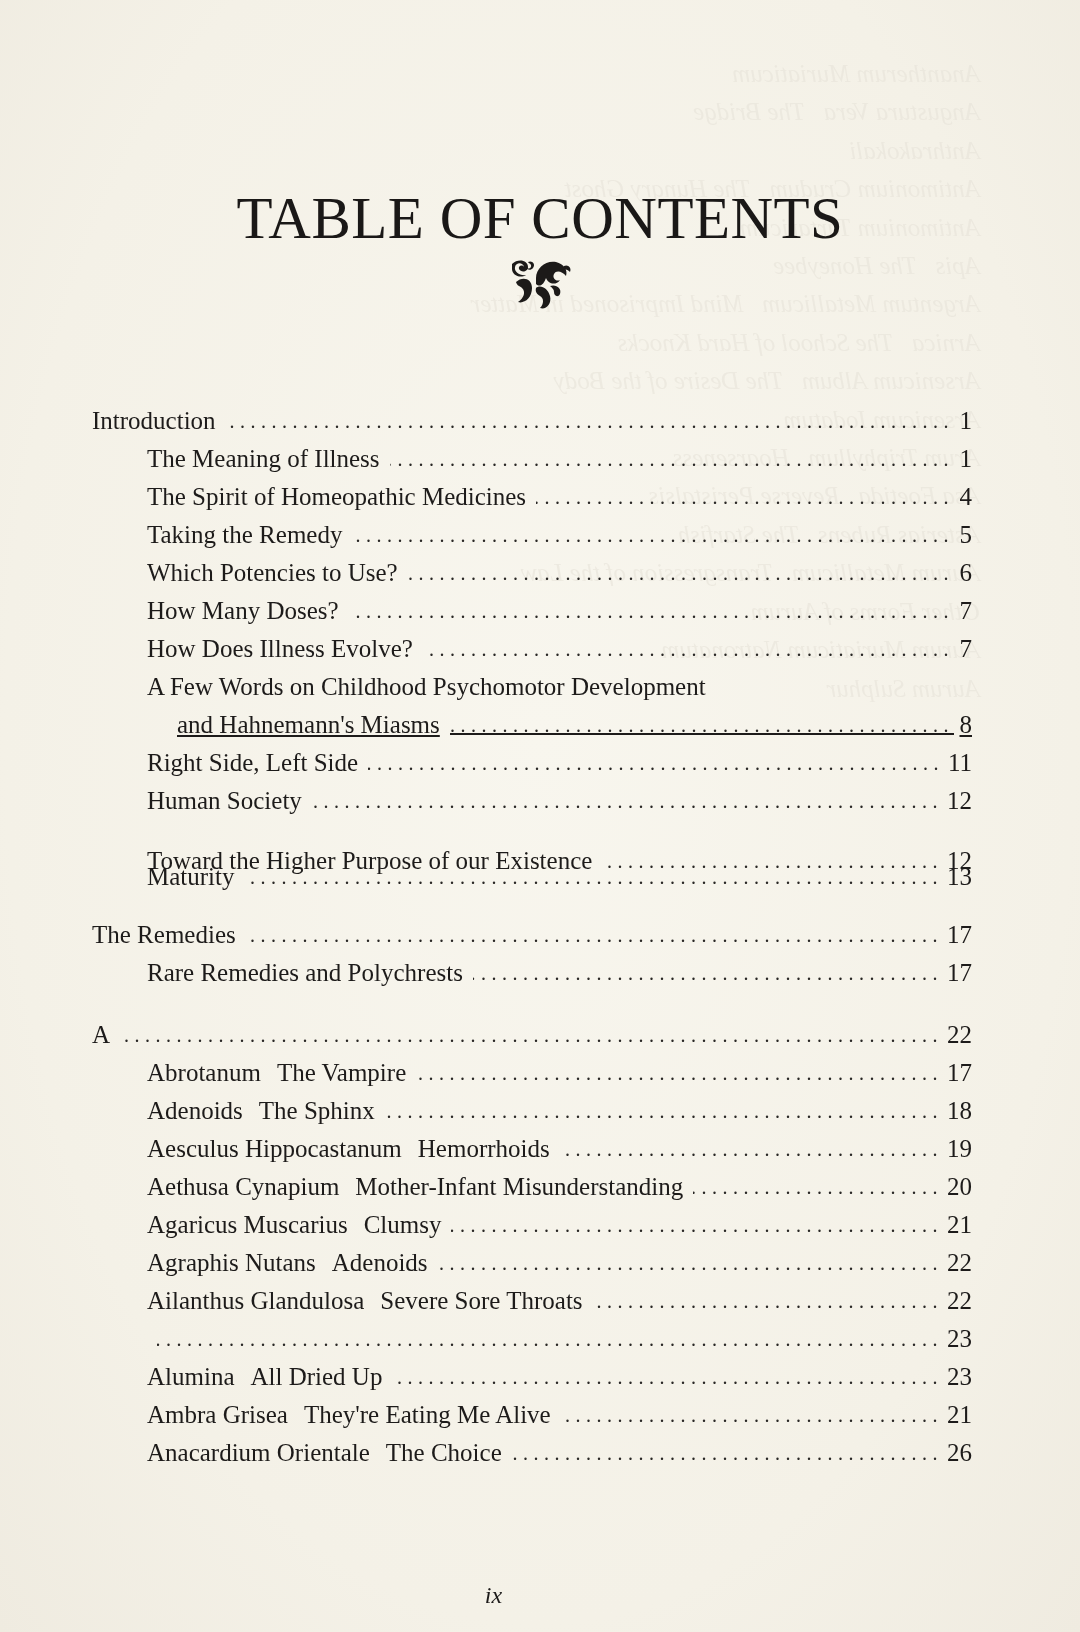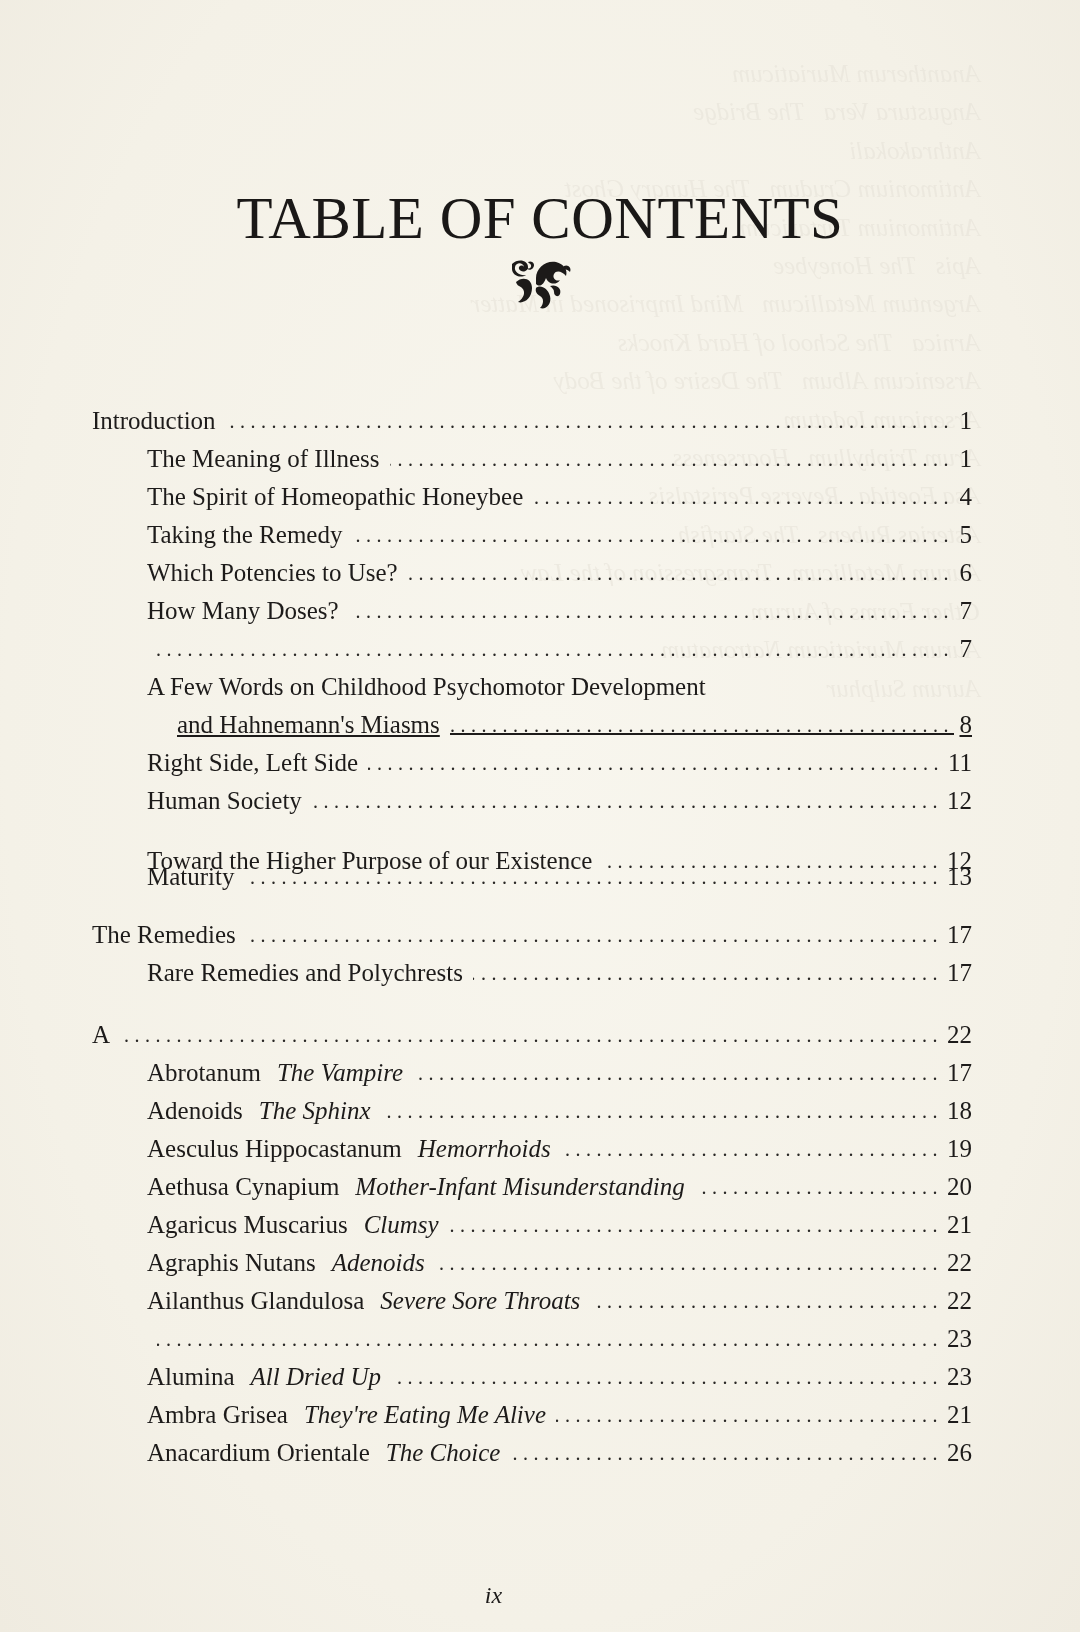--- a/index.html
+++ b/index.html
@@ -70,21 +70,21 @@
       height: 38px;
       display: flex;
       align-items: flex-start;
       font-size: 25px;
       line-height: 34px;
       white-space: nowrap;
     }
     .row.sub { left: 55px; width: 825px; }
     .row.sub2 { left: 85px; width: 795px; text-decoration: underline; }
     .entry-text { flex: 0 0 auto; }
-    .entry-text .tagline { font-style: italic; margin-left: 16px; margin-top: 24px; }
+    .entry-text .tagline { margin-left: 16px; margin-top: 24px; }
     .leader {
       flex: 1 1 auto;
       overflow: hidden;
       margin: 0 4px 0 10px;
       letter-spacing: 5.5px;
       font-size: 20px;
       color: #2a2826;
       text-align: right;
       direction: rtl;
     }
@@ -148,40 +148,41 @@
     <span class="entry-text"><span>Introduction</span></span>
     <span class="leader">.....................................................................................................................</span>
     <span class="page">1</span>
   </div>
   <div class="row sub" style="top:38px">
     <span class="entry-text"><span>The Meaning of Illness</span></span>
     <span class="leader">.....................................................................................................................</span>
     <span class="page">1</span>
   </div>
   <div class="row sub" style="top:76px">
-    <span class="entry-text"><span>The Spirit of Homeopathic Honeybee</span></span>
+    <span class="entry-text"><span>The Spirit of Homeopathic Medicines</span></span>
     <span class="leader">.....................................................................................................................</span>
     <span class="page">4</span>
   </div>
   <div class="row sub" style="top:114px">
     <span class="entry-text"><span>Taking the Remedy</span></span>
     <span class="leader">.....................................................................................................................</span>
     <span class="page">5</span>
   </div>
   <div class="row sub" style="top:152px">
     <span class="entry-text"><span>Which Potencies to Use?</span></span>
     <span class="leader">.....................................................................................................................</span>
     <span class="page">6</span>
   </div>
   <div class="row sub" style="top:190px">
     <span class="entry-text"><span>How Many Doses?</span></span>
     <span class="leader">.....................................................................................................................</span>
     <span class="page">7</span>
   </div>
   <div class="row sub" style="top:228px">
+    <span class="entry-text"><span>How Does Illness Evolve?</span></span>
     <span class="leader">.....................................................................................................................</span>
     <span class="page">7</span>
   </div>
   <div class="row sub" style="top:266px">
     <span class="entry-text"><span>A Few Words on Childhood Psychomotor Development</span></span>
   </div>
   <div class="row sub2" style="top:304px">
     <span class="entry-text"><span>and Hahnemann's Miasms</span></span>
     <span class="leader">.....................................................................................................................</span>
     <span class="page">8</span>

